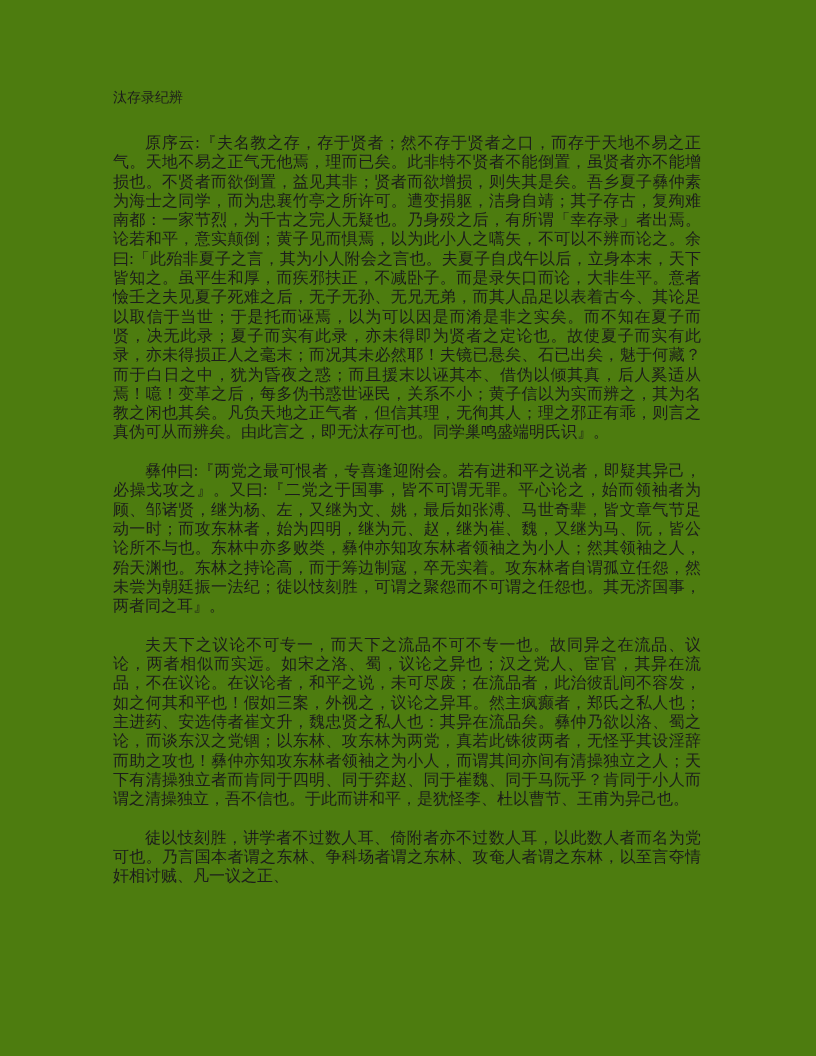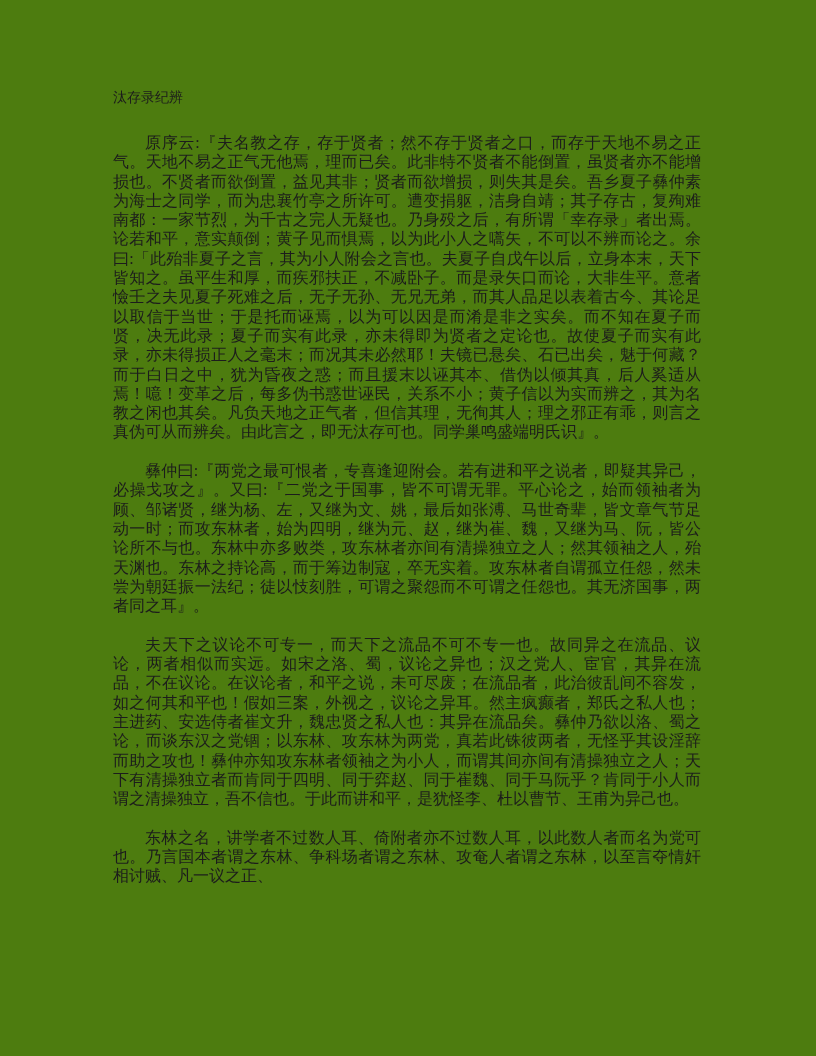--- a/index.html
+++ b/index.html
@@ -40,17 +40,17 @@
     margin-bottom: 0;
   }
 </style>
 </head>
 <body>
 
 <div class="page">
   <h1 class="doc-title">汰存录纪辨</h1>
   <div class="doc-body">
     <p>原序云:『夫名教之存，存于贤者；然不存于贤者之口，而存于天地不易之正气。天地不易之正气无他焉，理而已矣。此非特不贤者不能倒置，虽贤者亦不能增损也。不贤者而欲倒置，益见其非；贤者而欲增损，则失其是矣。吾乡夏子彝仲素为海士之同学，而为忠襄竹亭之所许可。遭变捐躯，洁身自靖；其子存古，复殉难南都：一家节烈，为千古之完人无疑也。乃身殁之后，有所谓「幸存录」者出焉。论若和平，意实颠倒；黄子见而惧焉，以为此小人之嚆矢，不可以不辨而论之。余曰:「此殆非夏子之言，其为小人附会之言也。夫夏子自戊午以后，立身本末，天下皆知之。虽平生和厚，而疾邪扶正，不减卧子。而是录矢口而论，大非生平。意者憸壬之夫见夏子死难之后，无子无孙、无兄无弟，而其人品足以表着古今、其论足以取信于当世；于是托而诬焉，以为可以因是而淆是非之实矣。而不知在夏子而贤，决无此录；夏子而实有此录，亦未得即为贤者之定论也。故使夏子而实有此录，亦未得损正人之毫末；而况其未必然耶！夫镜已悬矣、石已出矣，魅于何藏？而于白日之中，犹为昏夜之惑；而且援末以诬其本、借伪以倾其真，后人奚适从焉！噫！变革之后，每多伪书惑世诬民，关系不小；黄子信以为实而辨之，其为名教之闲也其矣。凡负天地之正气者，但信其理，无徇其人；理之邪正有乖，则言之真伪可从而辨矣。由此言之，即无汰存可也。同学巢鸣盛端明氏识』。</p>
-    <p>彝仲曰:『两党之最可恨者，专喜逢迎附会。若有进和平之说者，即疑其异己，必操戈攻之』。又曰:『二党之于国事，皆不可谓无罪。平心论之，始而领袖者为顾、邹诸贤，继为杨、左，又继为文、姚，最后如张溥、马世奇辈，皆文章气节足动一时；而攻东林者，始为四明，继为元、赵，继为崔、魏，又继为马、阮，皆公论所不与也。东林中亦多败类，攻东林者亦间有清操独立之人；然其领袖之人，殆天渊也。东林之持论高，而于筹边制寇，卒无实着。攻东林者自谓孤立任怨，然未尝为朝廷振一法纪；徒以忮刻胜，可谓之聚怨而不可谓之任怨也。其无济国事，两者同之耳』。</p>
+    <p>彝仲曰:『两党之最可恨者，专喜逢迎附会。若有进和平之说者，即疑其异己，必操戈攻之』。又曰:『二党之于国事，皆不可谓无罪。平心论之，始而领袖者为顾、邹诸贤，继为杨、左，又继为文、姚，最后如张溥、马世奇辈，皆文章气节足动一时；而攻东林者，始为四明，继为元、赵，继为崔、魏，又继为马、阮，皆公论所不与也。东林中亦多败类，彝仲亦知攻东林者领袖之为小人；然其领袖之人，殆天渊也。东林之持论高，而于筹边制寇，卒无实着。攻东林者自谓孤立任怨，然未尝为朝廷振一法纪；徒以忮刻胜，可谓之聚怨而不可谓之任怨也。其无济国事，两者同之耳』。</p>
     <p>夫天下之议论不可专一，而天下之流品不可不专一也。故同异之在流品、议论，两者相似而实远。如宋之洛、蜀，议论之异也；汉之党人、宦官，其异在流品，不在议论。在议论者，和平之说，未可尽废；在流品者，此治彼乱间不容发，如之何其和平也！假如三案，外视之，议论之异耳。然主疯癫者，郑氏之私人也；主进药、安选侍者崔文升，魏忠贤之私人也：其异在流品矣。彝仲乃欲以洛、蜀之论，而谈东汉之党锢；以东林、攻东林为两党，真若此铢彼两者，无怪乎其设淫辞而助之攻也！彝仲亦知攻东林者领袖之为小人，而谓其间亦间有清操独立之人；天下有清操独立者而肯同于四明、同于弈赵、同于崔魏、同于马阮乎？肯同于小人而谓之清操独立，吾不信也。于此而讲和平，是犹怪李、杜以曹节、王甫为异己也。</p>
-    <p>东林之名，讲学者不过数人耳、倚附者亦不过数人耳，以此数人者而名为党可也。乃言国本者谓之东林、争科场者谓之东林、攻奄人者谓之东林，以至言夺情奸相讨贼、凡一议之正、</p>
+    <p>徒以忮刻胜，讲学者不过数人耳、倚附者亦不过数人耳，以此数人者而名为党可也。乃言国本者谓之东林、争科场者谓之东林、攻奄人者谓之东林，以至言夺情奸相讨贼、凡一议之正、</p>
   </div>
 </div>
 
 </body></html>

